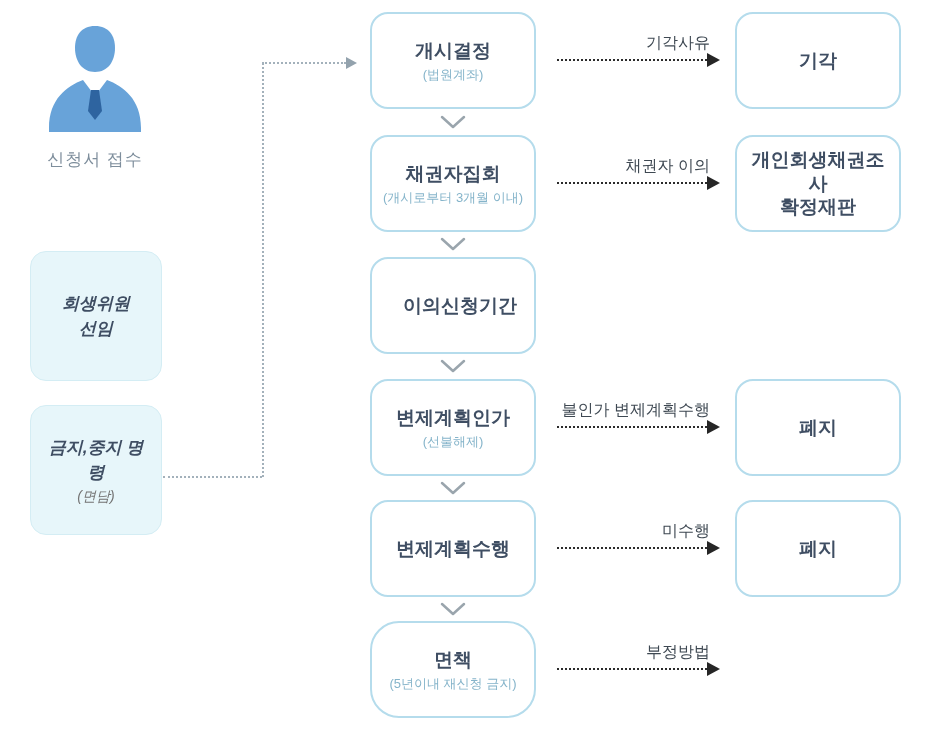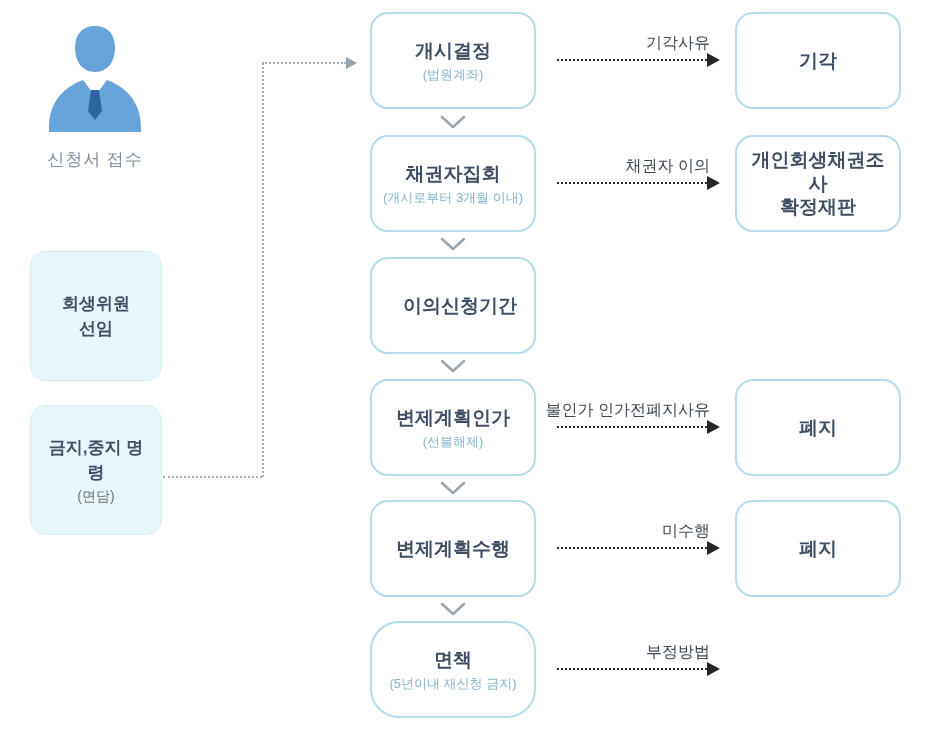--- a/index.html
+++ b/index.html
@@ -20,21 +20,21 @@
   .target { left:735px; }
   .title  { font-size:19px; font-weight:bold; color:#3f4e63; line-height:1.25; }
   .sub    { font-size:13px; color:#85b4ca; margin-top:4px; line-height:1.2; }
   .title:empty, .sub:empty { display:none; }
 
   
   .side-box {
     position:absolute; left:30px; width:132px; height:130px;
     background:#e7f6fa; border:1px solid #d4edf4; border-radius:16px;
     display:flex; flex-direction:column; align-items:center; justify-content:center;
-    text-align:center; padding:16px;
+    text-align:center; padding:16px;font-style:italic;
   }
   .side-box .bt  { font-size:17px; font-weight:bold; color:#3f4e63; line-height:1.5; }
   .side-box .bsub{ font-size:14px; color:#737373; margin-top:2px; }
   .side-box .bt:empty, .side-box .bsub:empty { display:none; }
 
   
   .person-wrap { position:absolute; left:40px; top:22px; width:110px; text-align:center; }
   .person-label{ margin-top:10px; font-size:17px; color:#7e8e9c; letter-spacing:1px; }
 
   
@@ -142,21 +142,21 @@
   </div>
 
   <div class="branch-label" style="top:156px;">채권자 이의</div>
   <div class="dot-h" style="top:182px;"></div>
   <div class="ah-black" style="top:176px;"></div>
   <div class="box target" style="top:135px;">
     <div class="title">개인회생채권조사</div>
     <div class="title">확정재판</div>
   </div>
 
-  <div class="branch-label" style="top:400px;">불인가 인가전폐지사유</div>
+  <div class="branch-label" style="top:400px;">불인가 변제계획수행</div>
   <div class="dot-h" style="top:426px;"></div>
   <div class="ah-black" style="top:420px;"></div>
   <div class="box target" style="top:379px;">
     <div class="title">폐지</div>
 
   </div>
 
   <div class="branch-label" style="top:521px;">미수행</div>
   <div class="dot-h" style="top:547px;"></div>
   <div class="ah-black" style="top:541px;"></div>

